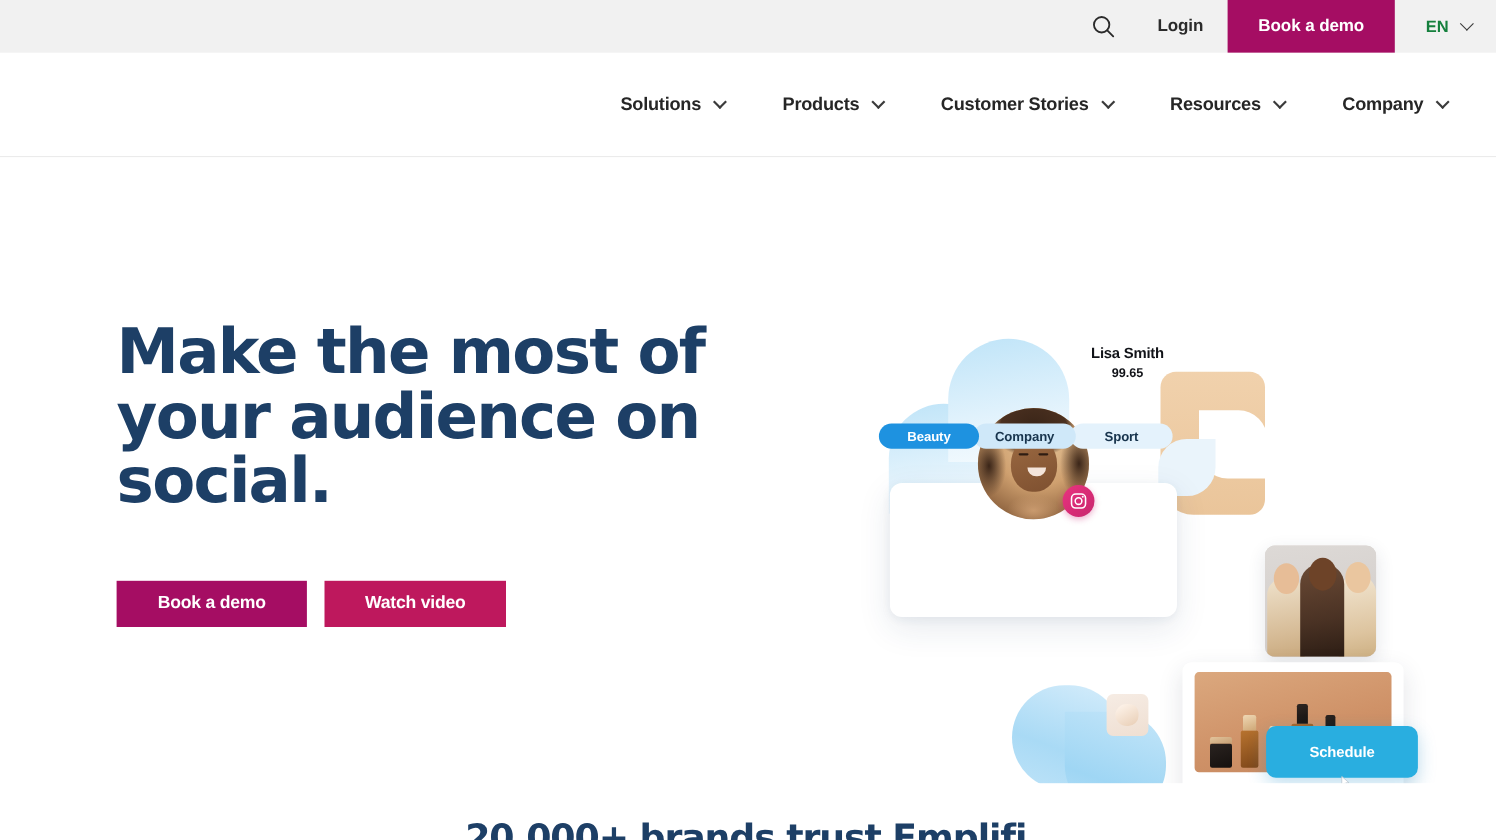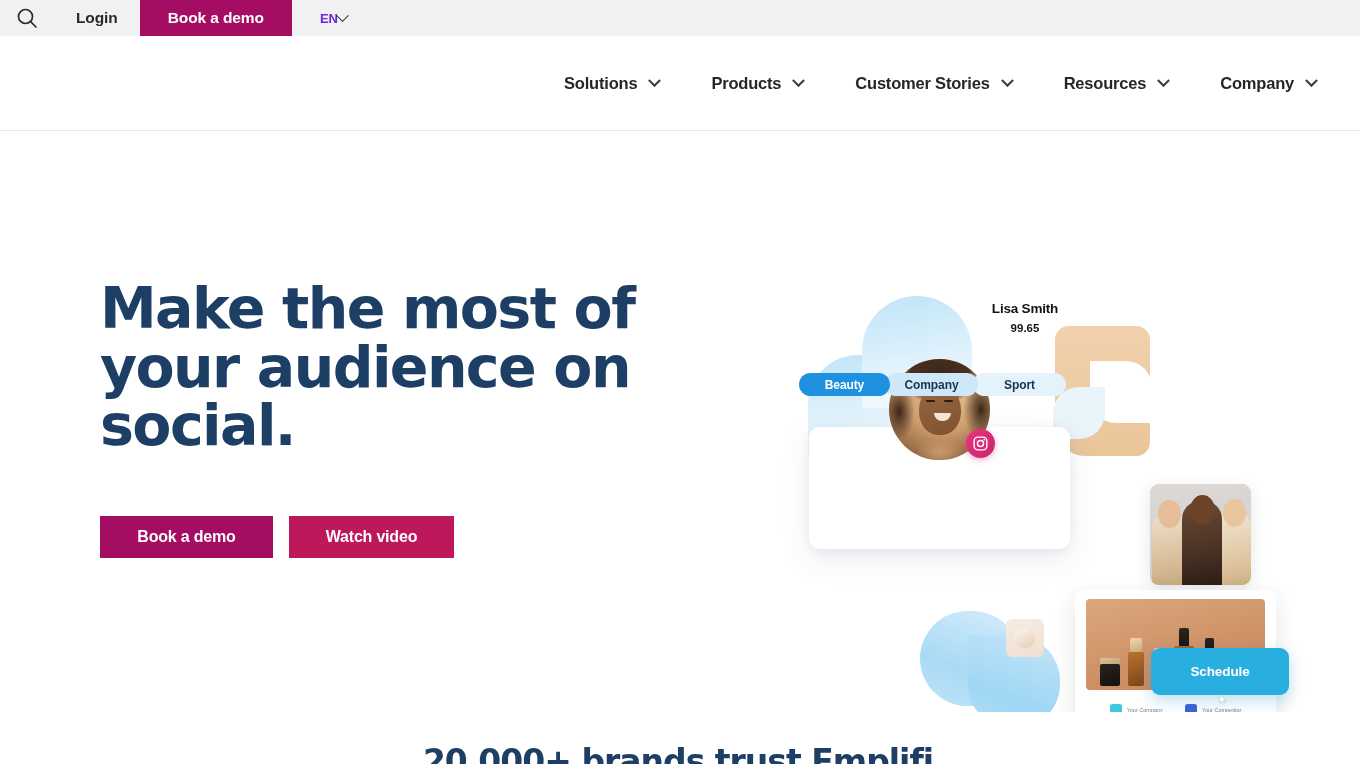--- a/index.html
+++ b/index.html
@@ -6,25 +6,25 @@
   html, body {
     width: 1360px; height: 764px;
     overflow: hidden;
     background: #ffffff;
     font-family: "Liberation Sans", sans-serif;
     -webkit-font-smoothing: antialiased;
   }
 
   
   .topbar {
-    height: 36px;
+    height: 48px;
     background: #f1f1f1;
     display: flex;
     align-items: stretch;
-    justify-content: flex-start;
+    justify-content: flex-end;
     position: relative;
   }
   .topbar-inner {
     display: flex;
     align-items: stretch;
     justify-content: flex-end;
   }
   .search-btn {
     display: flex; align-items: center; justify-content: center;
     width: 54px;
@@ -46,25 +46,25 @@
     background: #a50d63;
     color: #ffffff;
     font-size: 15.5px;
     font-weight: 700;
     padding: 0 28px;
     text-decoration: none;
     letter-spacing: -0.1px;
     cursor: pointer;
   }
   .lang-select {
-    display: flex; align-items: center; 
+    display: flex; align-items: center; gap: 12px;
     padding: 0 22px 0 28px;
-    font-size: 13px;
-    font-weight: 700;
-    color: #6d28d9;
+    font-size: 15px;
+    font-weight: 700;
+    color: #15803d;
     cursor: pointer;
   }
   .chev {
     display: inline-block;
     width: 9px; height: 9px;
     border-right: 2.2px solid #3b3b3b;
     border-bottom: 2.2px solid #3b3b3b;
     transform: rotate(45deg) translate(-2px,-2px);
   }
   .chev.thin { border-width: 1.6px; }
@@ -123,21 +123,21 @@
 
   
   .hero {
     position: relative;
     height: 617px;
     background: #ffffff;
     overflow: hidden;
   }
   .hero-left {
     position: absolute;
-    left: 100px;
+    left: 106px;
     top: 148px;
     width: 560px;
   }
   .hero-title {
     font-size: 57px;
     line-height: 1.03;
     font-weight: 700;
     color: #1d3f66;
     letter-spacing: -1.6px;
     font-family: "DejaVu Sans", sans-serif;

